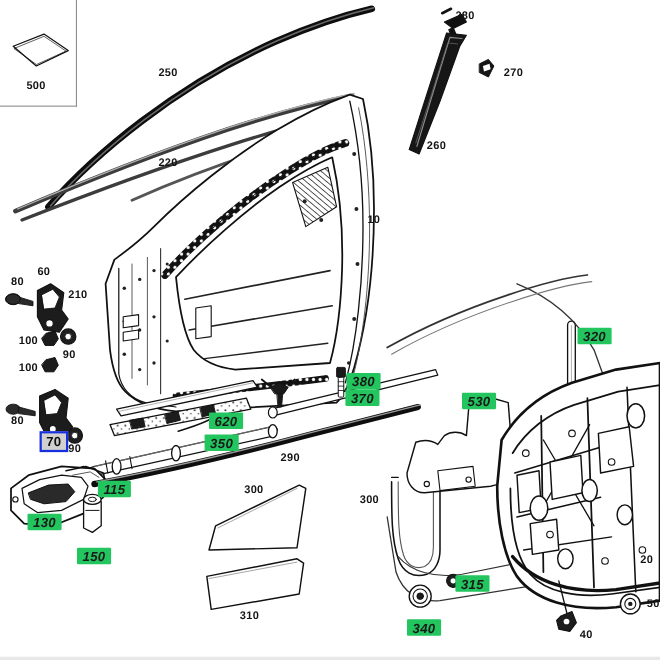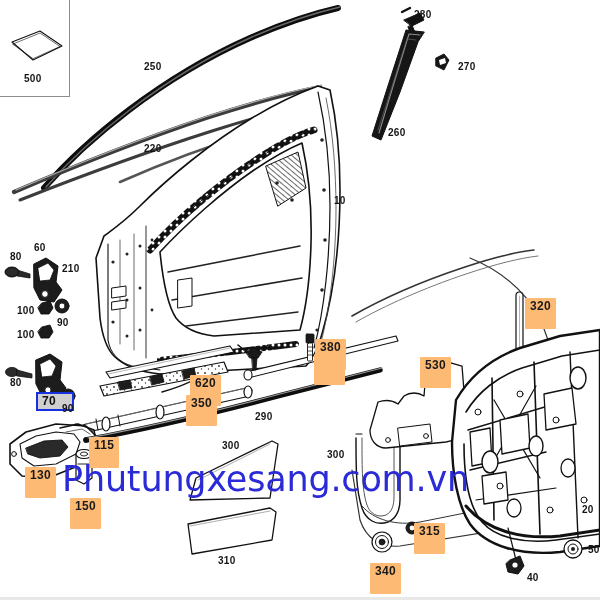--- a/index.html
+++ b/index.html
@@ -30,30 +30,31 @@
     color: #141414;
     white-space: nowrap;
     letter-spacing: 0.3px;
     line-height: 1;
   }
   .label.plain {
     font-size: 10px;
   }
   .label.boxed {
     font-size: 12px;
-    background: #fdba74;
+    background: #22c55e;
     color: #1a1a1a;
-    padding: 2px 5px 17px 5px;
+    padding: 2px 5px 1px 5px;
     border-radius: 1px;
+    font-style: italic;
   }
   .label.highlight {
     font-size: 12px;
     background: #d0d0d0;
     color: #101010;
-    padding: 1px 16px 2px 4px;
+    padding: 1px 4px 2px 4px;
     border: 2px solid #1630e0;
     box-sizing: border-box;
     text-align: center;
   }
   
   #inset-500 {
     position: absolute;
     left: 0px;
     top: -2px;
     width: 70px;
@@ -454,15 +455,14 @@
       <div class="label plain" style="left: 327px; top: 450px;">300</div>
       <div class="label boxed" style="left: 525px; top: 298px;">320</div>
       <div class="label boxed" style="left: 420px; top: 357px;">530</div>
       <div class="label boxed" style="left: 414px; top: 523px;">315</div>
       <div class="label boxed" style="left: 370px; top: 563px;">340</div>
       <div class="label plain" style="left: 582px; top: 505px;">20</div>
       <div class="label plain" style="left: 588px; top: 545px;">50</div>
       <div class="label plain" style="left: 527px; top: 573px;">40</div>
     </div>
 
-  <div id="watermark">Phutungxesang.com.vn</div>
 
 </div>
 
 </body></html>

